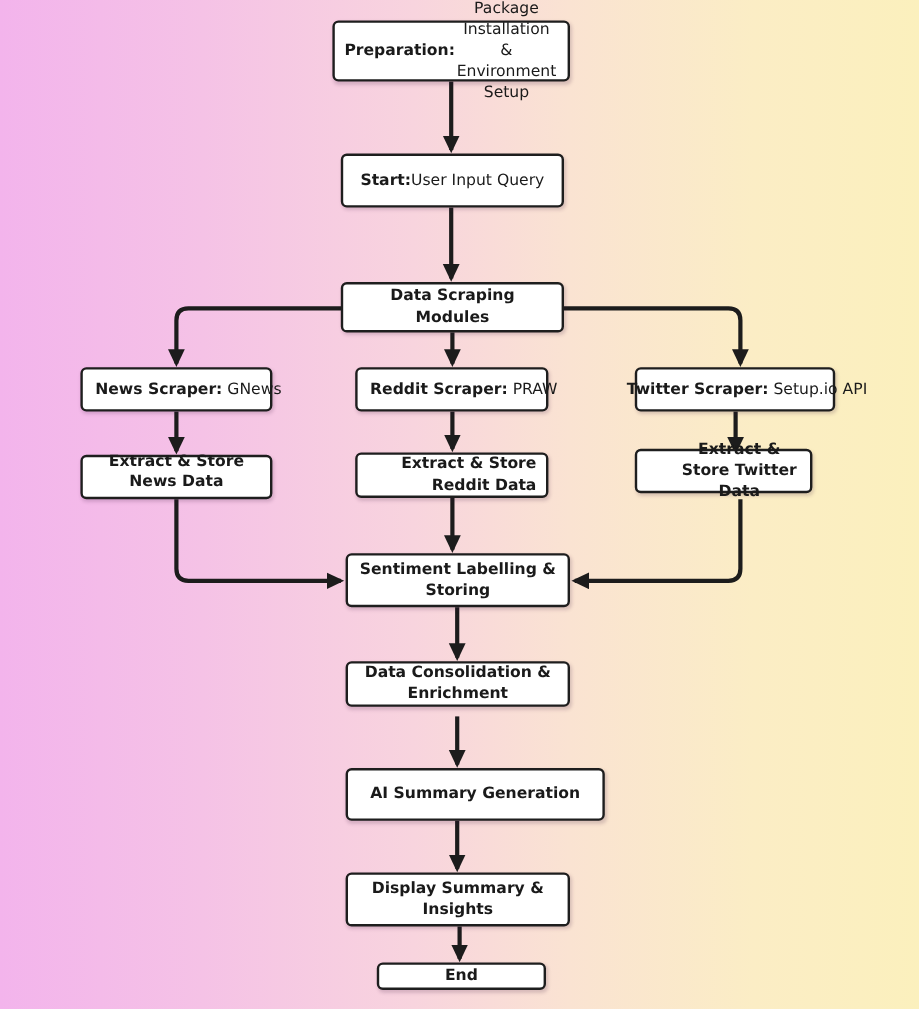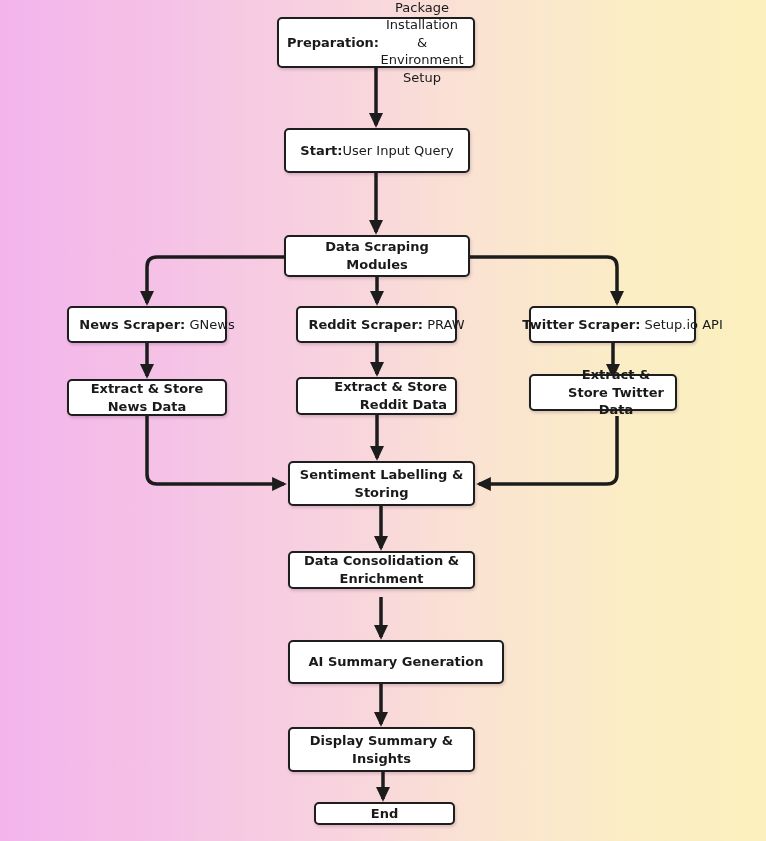--- a/index.html
+++ b/index.html
@@ -48,21 +48,21 @@
   .node .inline-val { font-weight: 400; }
   .inline-row { white-space: nowrap; }
 
   
   #n-preparation { left: 277px; top: 17px;  width: 198px; height: 51px; }
   #n-start       { left: 284px; top: 128px; width: 186px; height: 45px; }
   #n-scraping    { left: 284px; top: 235px; width: 186px; height: 42px; }
   #n-news        { left: 67px;  top: 306px; width: 160px; height: 37px; }
   #n-reddit      { left: 296px; top: 306px; width: 161px; height: 37px; }
   #n-twitter     { left: 529px; top: 306px; width: 167px; height: 37px; }
-  #n-exnews      { left: 67px;  top: 379px; width: 160px; height: 37px; }
+  #n-exnews      { left: 67px;  top: 379px; width: 160px; height: 37px; align-items: flex-end; }
   #n-exreddit    { left: 296px; top: 377px; width: 161px; height: 38px; text-align: right; }
   #n-extwitter   { left: 529px; top: 374px; width: 148px; height: 37px; padding-left: 34px; }
   #n-sentiment   { left: 288px; top: 461px; width: 187px; height: 45px; }
   #n-consol      { left: 288px; top: 551px; width: 187px; height: 38px; }
   #n-ai          { left: 288px; top: 640px; width: 216px; height: 44px; }
   #n-display     { left: 288px; top: 727px; width: 187px; height: 45px; }
   #n-end         { left: 314px; top: 802px; width: 141px; height: 23px; }
 </style>
 </head>
 <body>

